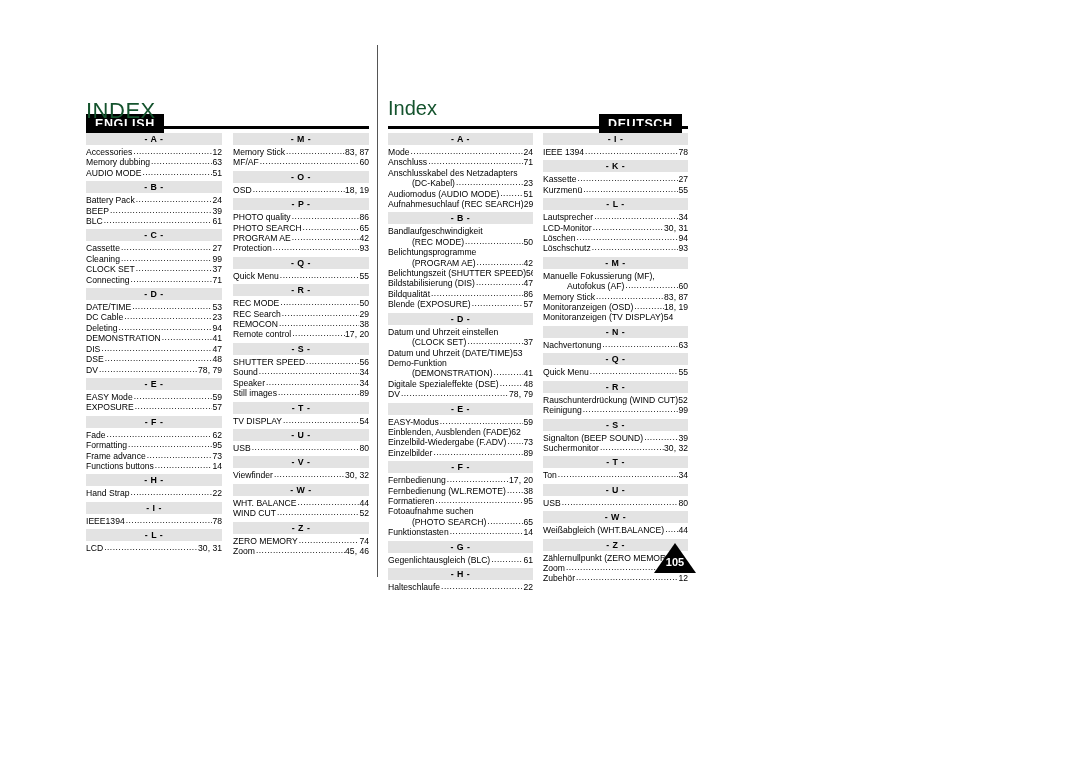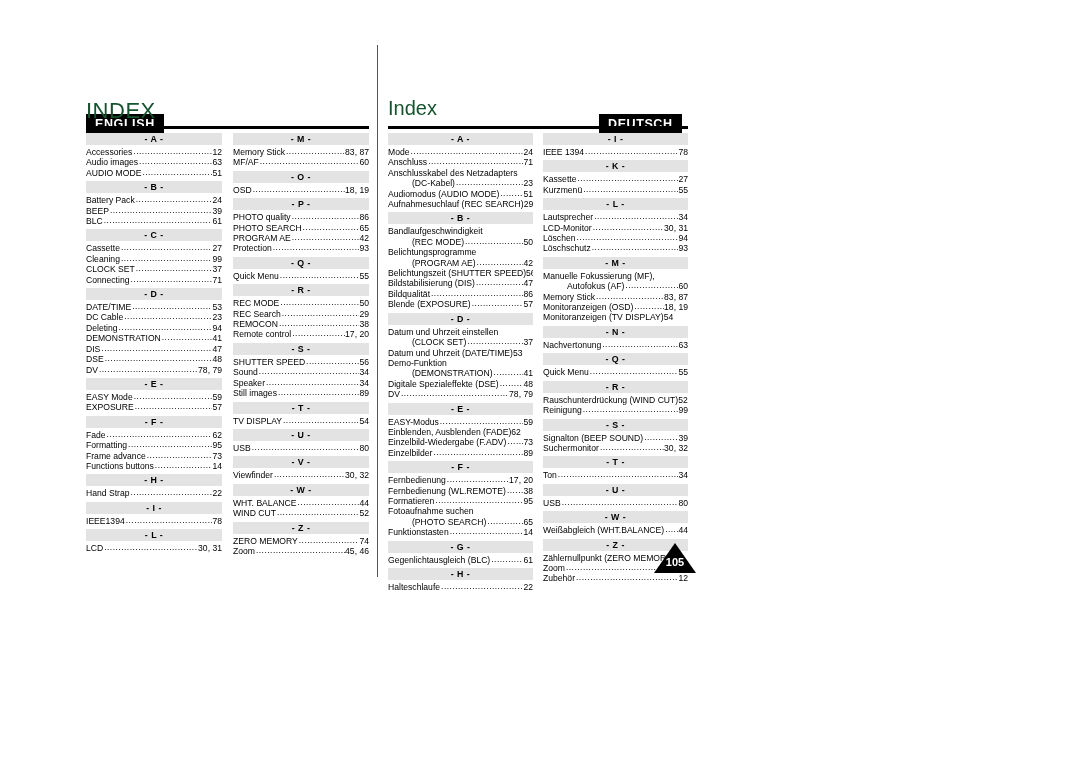--- a/index.html
+++ b/index.html
@@ -173,21 +173,21 @@
 
   <div class="cols en" id="cols-en">
       <div class="col">
         <div class="sec-head">- A -</div>
         <div class="entry">
           <span class="etxt">Accessories</span>
           <span class="dots">..........................................................................................</span>
           <span class="pg">12</span>
         </div>
         <div class="entry">
-          <span class="etxt">Audio images</span>
+          <span class="etxt">Memory dubbing</span>
           <span class="dots">..........................................................................................</span>
           <span class="pg">63</span>
         </div>
         <div class="entry">
           <span class="etxt">AUDIO MODE</span>
           <span class="dots">..........................................................................................</span>
           <span class="pg">51</span>
         </div>
         <div class="sec-head">- B -</div>
         <div class="entry">

